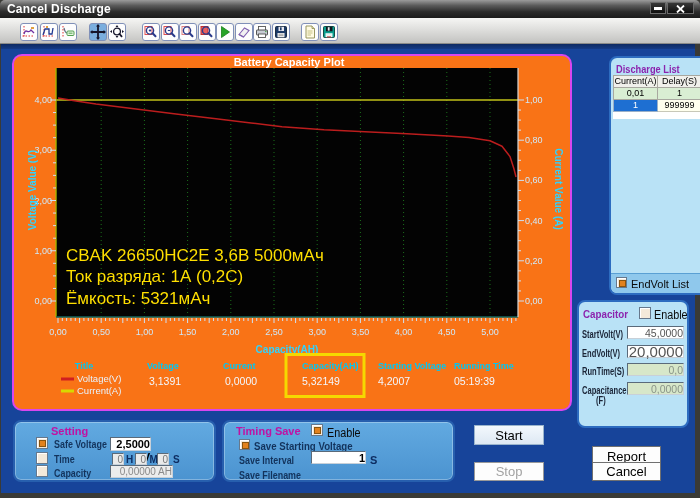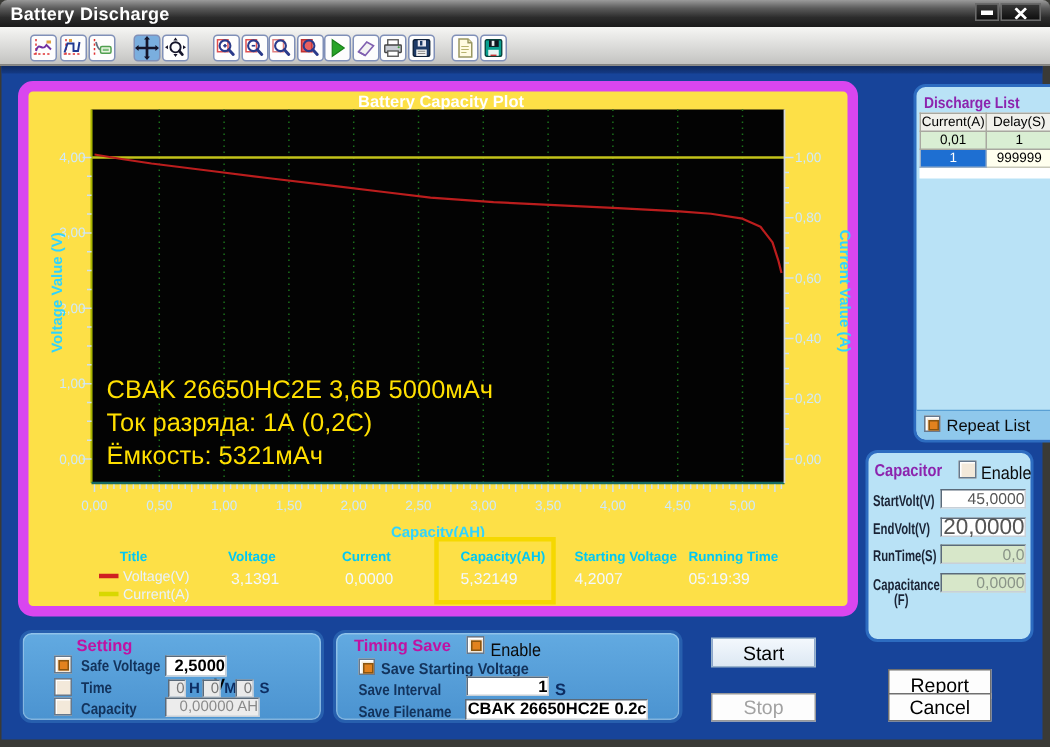--- a/index.html
+++ b/index.html
@@ -10,22 +10,22 @@
   background:linear-gradient(#9b9b9b, #5c5c5c 30%, #2c2c2c 65%, #1b1b1b);
   border-radius:5px 5px 0 0; }
 #titletext { left:7px; top:2px; color:#fff; font-size:12px; font-weight:bold; letter-spacing:0.2px; }
 .winbtn { top:2px; height:12px; background:linear-gradient(#383838,#0e0e0e); border:1px solid #6a6a6a; }
 #toolbar { left:0; top:18px; width:700px; height:26px;
   background:linear-gradient(#f6f6f4, #d2d2d0 70%, #c2c2c0);
   border-bottom:1px solid #8a8a88; }
 .tbtn { position:absolute; top:5px; width:18px; height:18px; background:#fdfdfd;
   border:1px solid #8090b8; border-radius:3px; }
 #bodyarea { left:1px; top:44px; width:694px; height:449px; background:#17449a; }
-#plotpanel { left:11px; top:10px; width:560px; height:357px; background:#fde047;
-  border:7px solid #d946ef; border-radius:10px; }
+#plotpanel { left:11px; top:10px; width:560px; height:357px; background:#f97316;
+  border:2px solid #d946ef; border-radius:10px; }
 .lightpanel { background:#b9e2f6; border:2px solid #2d6cc0; border-radius:8px; }
 .botpanel { background:linear-gradient(#62aae1,#4b93d0); border:2px solid #275fae; border-radius:8px;
   box-shadow:inset 0 0 0 1px rgba(255,255,255,0.3); }
 .ptitle { font-weight:bold; font-size:11px; color:#c012a2; }
 .ptitle2 { font-weight:bold; font-size:12px; color:#8c24ae; }
 .navy { color:#0d2d62; }
 .inp { position:absolute; background:#fff; border-top:1px solid #5a6a7a; border-left:1px solid #5a6a7a;
   border-right:1px solid #c8d0d8; border-bottom:1px solid #c8d0d8;
   text-align:right; color:#000; }
 .inpg { background:#ececec !important; color:#8a8a8a !important; }
@@ -36,21 +36,21 @@
 .cb.on::after { content:""; position:absolute; left:2px; top:2px; width:5px; height:5px;
   background:#e2821e; border:1px solid #8a5510; }
 .lbl { position:absolute; font-size:11px; white-space:nowrap; }
 .tc { width:44px; height:11px; line-height:11px; border:1px solid #a8a8a0; text-align:center; padding:0; }
 .slbl { font-size:10.5px; font-weight:bold; color:#13335c; transform:scaleX(0.85); transform-origin:0 0; }
 .cond { font-size:10.5px; font-weight:bold; color:#1a2436; transform:scaleX(0.72); transform-origin:0 0; }
 </style>
 </head>
 <body>
 <div id="titlebar" class="abs"></div>
-<div id="titletext" class="abs">Battery Discharge</div>
+<div id="titletext" class="abs">Cancel Discharge</div>
 <div class="abs winbtn" style="left:650px; width:16px;"></div>
 <div class="abs winbtn" style="left:667px; width:27px;"></div>
 <div class="abs" style="left:654px; top:7px; width:8px; height:3px; background:#fff;"></div>
 <svg class="abs" style="left:676px; top:5px;" width="9" height="8" viewBox="0 0 9 8">
     <path d="M1,0.5 L8,7.5 M8,0.5 L1,7.5" stroke="#fff" stroke-width="1.8"></path>
   </svg>
 
 <div id="toolbar" class="abs">
 <div class="tbtn" style="left:20px;">
       <svg width="16" height="16" viewBox="0 0 16 16" style="position:absolute;left:0;top:0">
@@ -240,21 +240,21 @@
             </tr>
         <tr>
               <td class="tc" style="background:#1e6fd2; color:#fff; border-color:#9ab0c8;">1</td>
               <td class="tc" style="background:#ffffee; border-color:#c8c8b8;">999999</td>
             </tr>
       </tbody>
         </table>
     </div>
     <div class="abs" style="left:0px; top:215px; width:108px; height:20px; background:#8fc8ec; border-top:1px solid #5aa0d4; border-radius:0 0 6px 6px;"></div>
     <div class="cb on" style="left:5px; top:219px; width:11px; height:11px;"></div>
-    <div class="lbl" style="left:20px; top:220px; color:#0a0a0a;">Repeat List</div>
+    <div class="lbl" style="left:20px; top:220px; color:#0a0a0a;">EndVolt List</div>
   </div>
   <div class="abs lightpanel" id="cappanel" style="left:576px; top:256px; width:112px; height:128px;">
     <div class="abs ptitle2" style="left:4px; top:6px; font-size:11.5px; transform:scaleX(0.85); transform-origin:0 0;">Capacitor</div>
     <div class="cb" style="left:60px; top:5px;"></div>
     <div class="lbl" style="left:75px; top:6px; font-size:12px; color:#0a0a0a; transform:scaleX(0.9); transform-origin:0 0;">Enable</div>
     <div class="lbl cond" style="left:3px; top:26px;">StartVolt(V)</div>
     <div class="inp" style="left:48px; top:24px; width:57px; height:13px; font-size:10.5px; line-height:12px; color:#555;">45,0000</div>
     <div class="lbl cond" style="left:3px; top:44.5px;">EndVolt(V)</div>
     <div class="inp" style="left:48px; top:42.5px; width:57px; height:13px; font-size:15px; line-height:12px; color:#555;">20,0000</div>
     <div class="lbl cond" style="left:3px; top:63px;">RunTime(S)</div>
@@ -284,20 +284,19 @@
   <div class="abs botpanel" id="timingpanel" style="left:221px; top:376px; width:233px; height:62px;">
     <div class="abs ptitle" style="left:12px; top:3px;">Timing Save</div>
     <div class="cb on" style="left:87px; top:2px;"></div>
     <div class="lbl" style="left:103px; top:3.5px; font-size:12px; color:#0a0a0a; transform:scaleX(0.9); transform-origin:0 0;">Enable</div>
     <div class="cb on" style="left:15px; top:17px; width:11px; height:11px;"></div>
     <div class="lbl slbl" style="left:30px; top:18px; transform:scaleX(0.92);">Save Starting Voltage</div>
     <div class="lbl slbl" style="left:15px; top:32px;">Save Interval</div>
     <div class="inp" style="left:87px; top:28.5px; width:55px; height:13px; font-size:11px; font-weight:bold; line-height:12px;">1</div>
     <div class="lbl navy" style="left:146px; top:32px; font-weight:bold;">S</div>
     <div class="lbl slbl" style="left:15px; top:46.5px;">Save Filename</div>
-    <div class="inp" style="left:86px; top:44px; width:122px; height:14px; font-size:11px; font-weight:bold; line-height:13px;">CBAK 26650HC2E 0.2c</div>
   </div>
 
   <div class="btn" style="left:473px; top:381px; width:70px; height:20px; line-height:19px; background:linear-gradient(#f3f8fd,#dde8f3); border:1px solid #9ab4cc;">Start</div>
   <div class="btn" style="left:591px; top:381px; width:69px; height:20px; line-height:19px;margin-top:21px;">Report</div>
   <div class="btn" style="left:473px; top:418px; width:70px; height:19px; line-height:18px; color:#a2a2a2; border-color:#999;">Stop</div>
   <div class="btn" style="left:591px; top:418px; width:69px; height:19px; line-height:18px;">Cancel</div>
 </div>
 
 </body></html>

